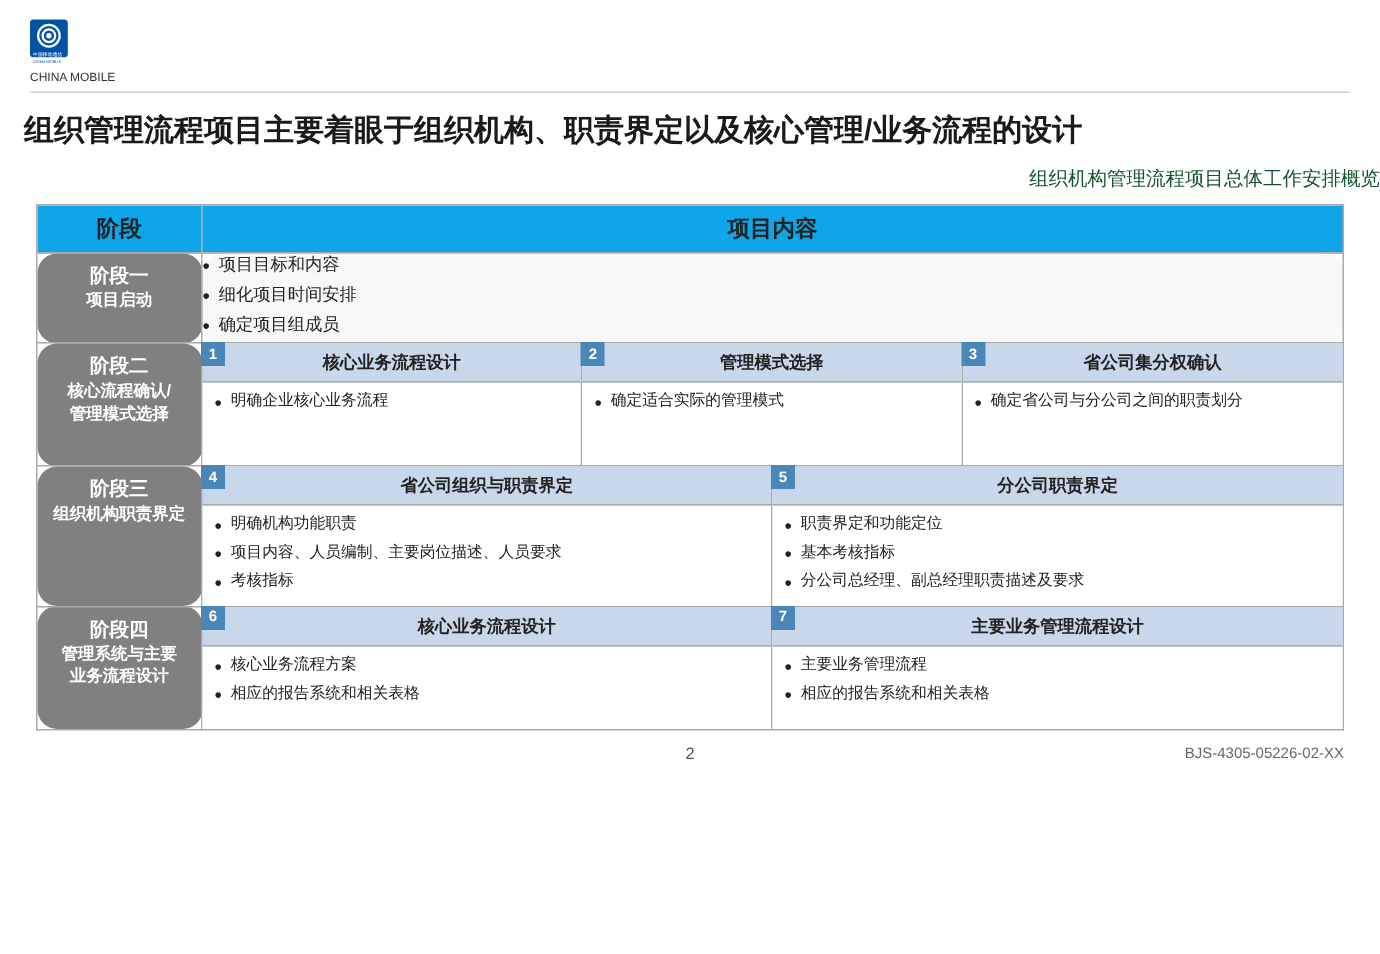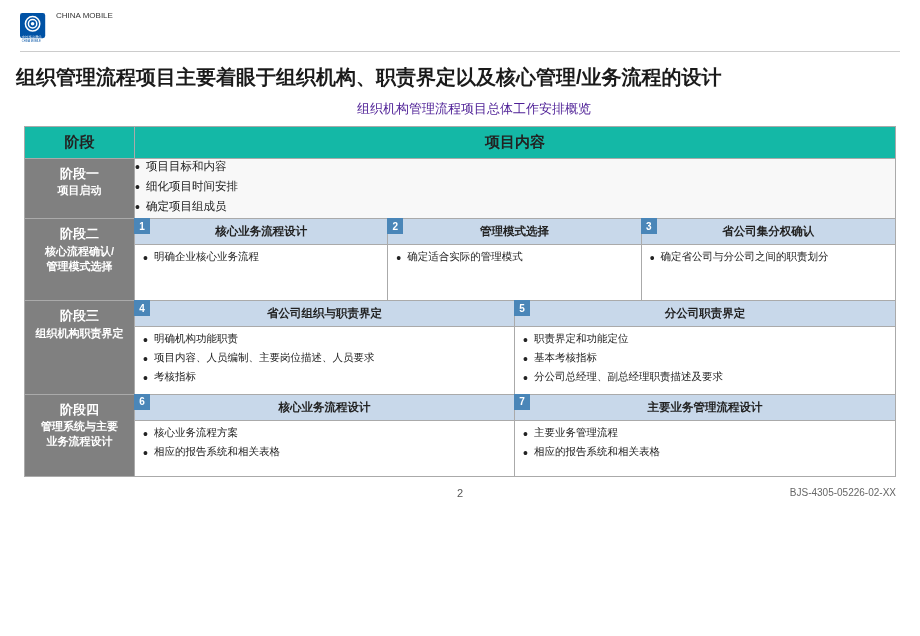--- a/index.html
+++ b/index.html
@@ -17,21 +17,21 @@
     
     .header {
       display: flex;
       justify-content: space-between;
       align-items: flex-start;
       padding: 10px 20px 5px 20px;
       border-bottom: none;
     }
     .logo-area {
       display: flex;
-      flex-direction: row;
+      flex-direction: column;
       align-items: flex-start;
     }
     .logo-circle {
       width: 36px;
       height: 36px;
     }
     .roland-berger {
       text-align: right;
     }
     .rb-title {
@@ -53,23 +53,23 @@
       text-align: left;
       padding: 12px 30px 4px 16px;
       font-size: 20px;
       font-weight: bold;
       color: #1a1a1a;
       line-height: 1.3;
     }
 
     
     .sub-title {
-      text-align: center;
+      text-align: right;
       font-size: 13px;
-      color: #4c1d95;
+      color: #14532d;
       padding: 6px 0 8px 0;
       margin-left: 28px;
     }
 
     
     .table-container {
       padding: 0 24px;
     }
     .main-table {
       width: 100%;
@@ -77,21 +77,21 @@
       border: 1px solid #aaa;
     }
     .main-table th, .main-table td {
       border: 1px solid #aaa;
       vertical-align: top;
       padding: 4px 8px;
     }
 
     
     .header-row th {
-      background: #14b8a6;
+      background: #0ea5e9;
       font-size: 15px;
       font-weight: bold;
       text-align: center;
       padding: 6px 8px;
     }
     .col-stage {
       width: 110px;
     }
     .col-content {
     }
@@ -226,20 +226,21 @@
     }
 
     .inner-col-body .bullet-item {
       font-size: 10.5px;
       margin-bottom: 2px;
     }
 
     
     .stage-row td {
       padding: 0;
+      border-radius: 13px;
     }
     .stage-row .stage-cell {
       padding: 6px;
     }
 
     .rb-logo-text {
       font-family: Georgia, "Times New Roman", serif;
     }
   </style>
 </head>

